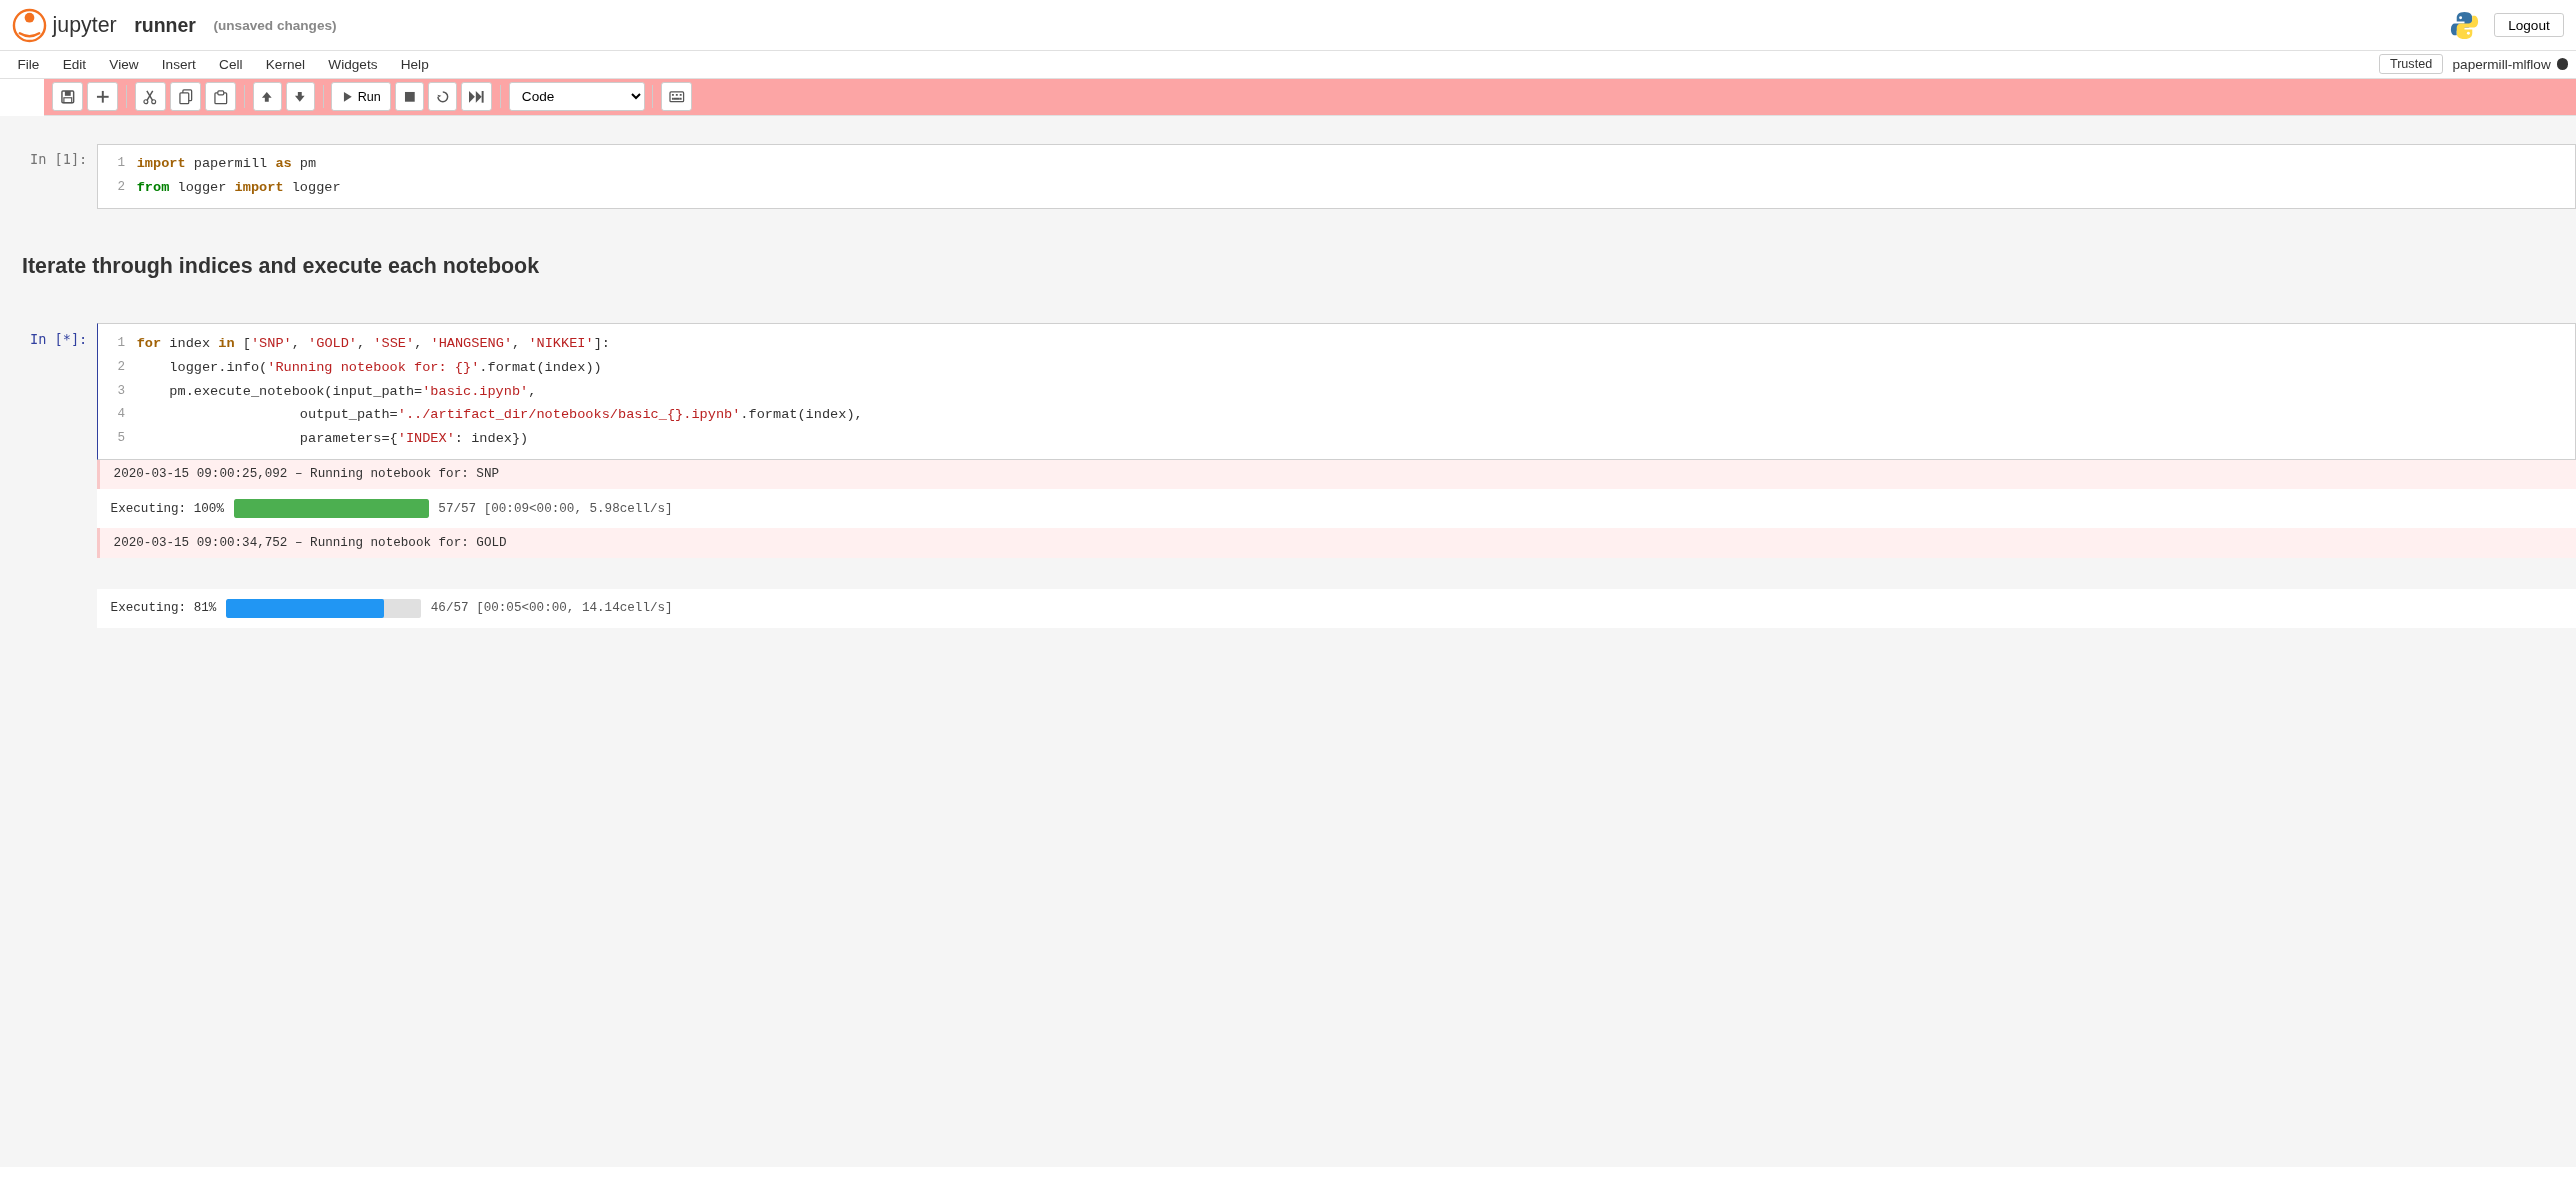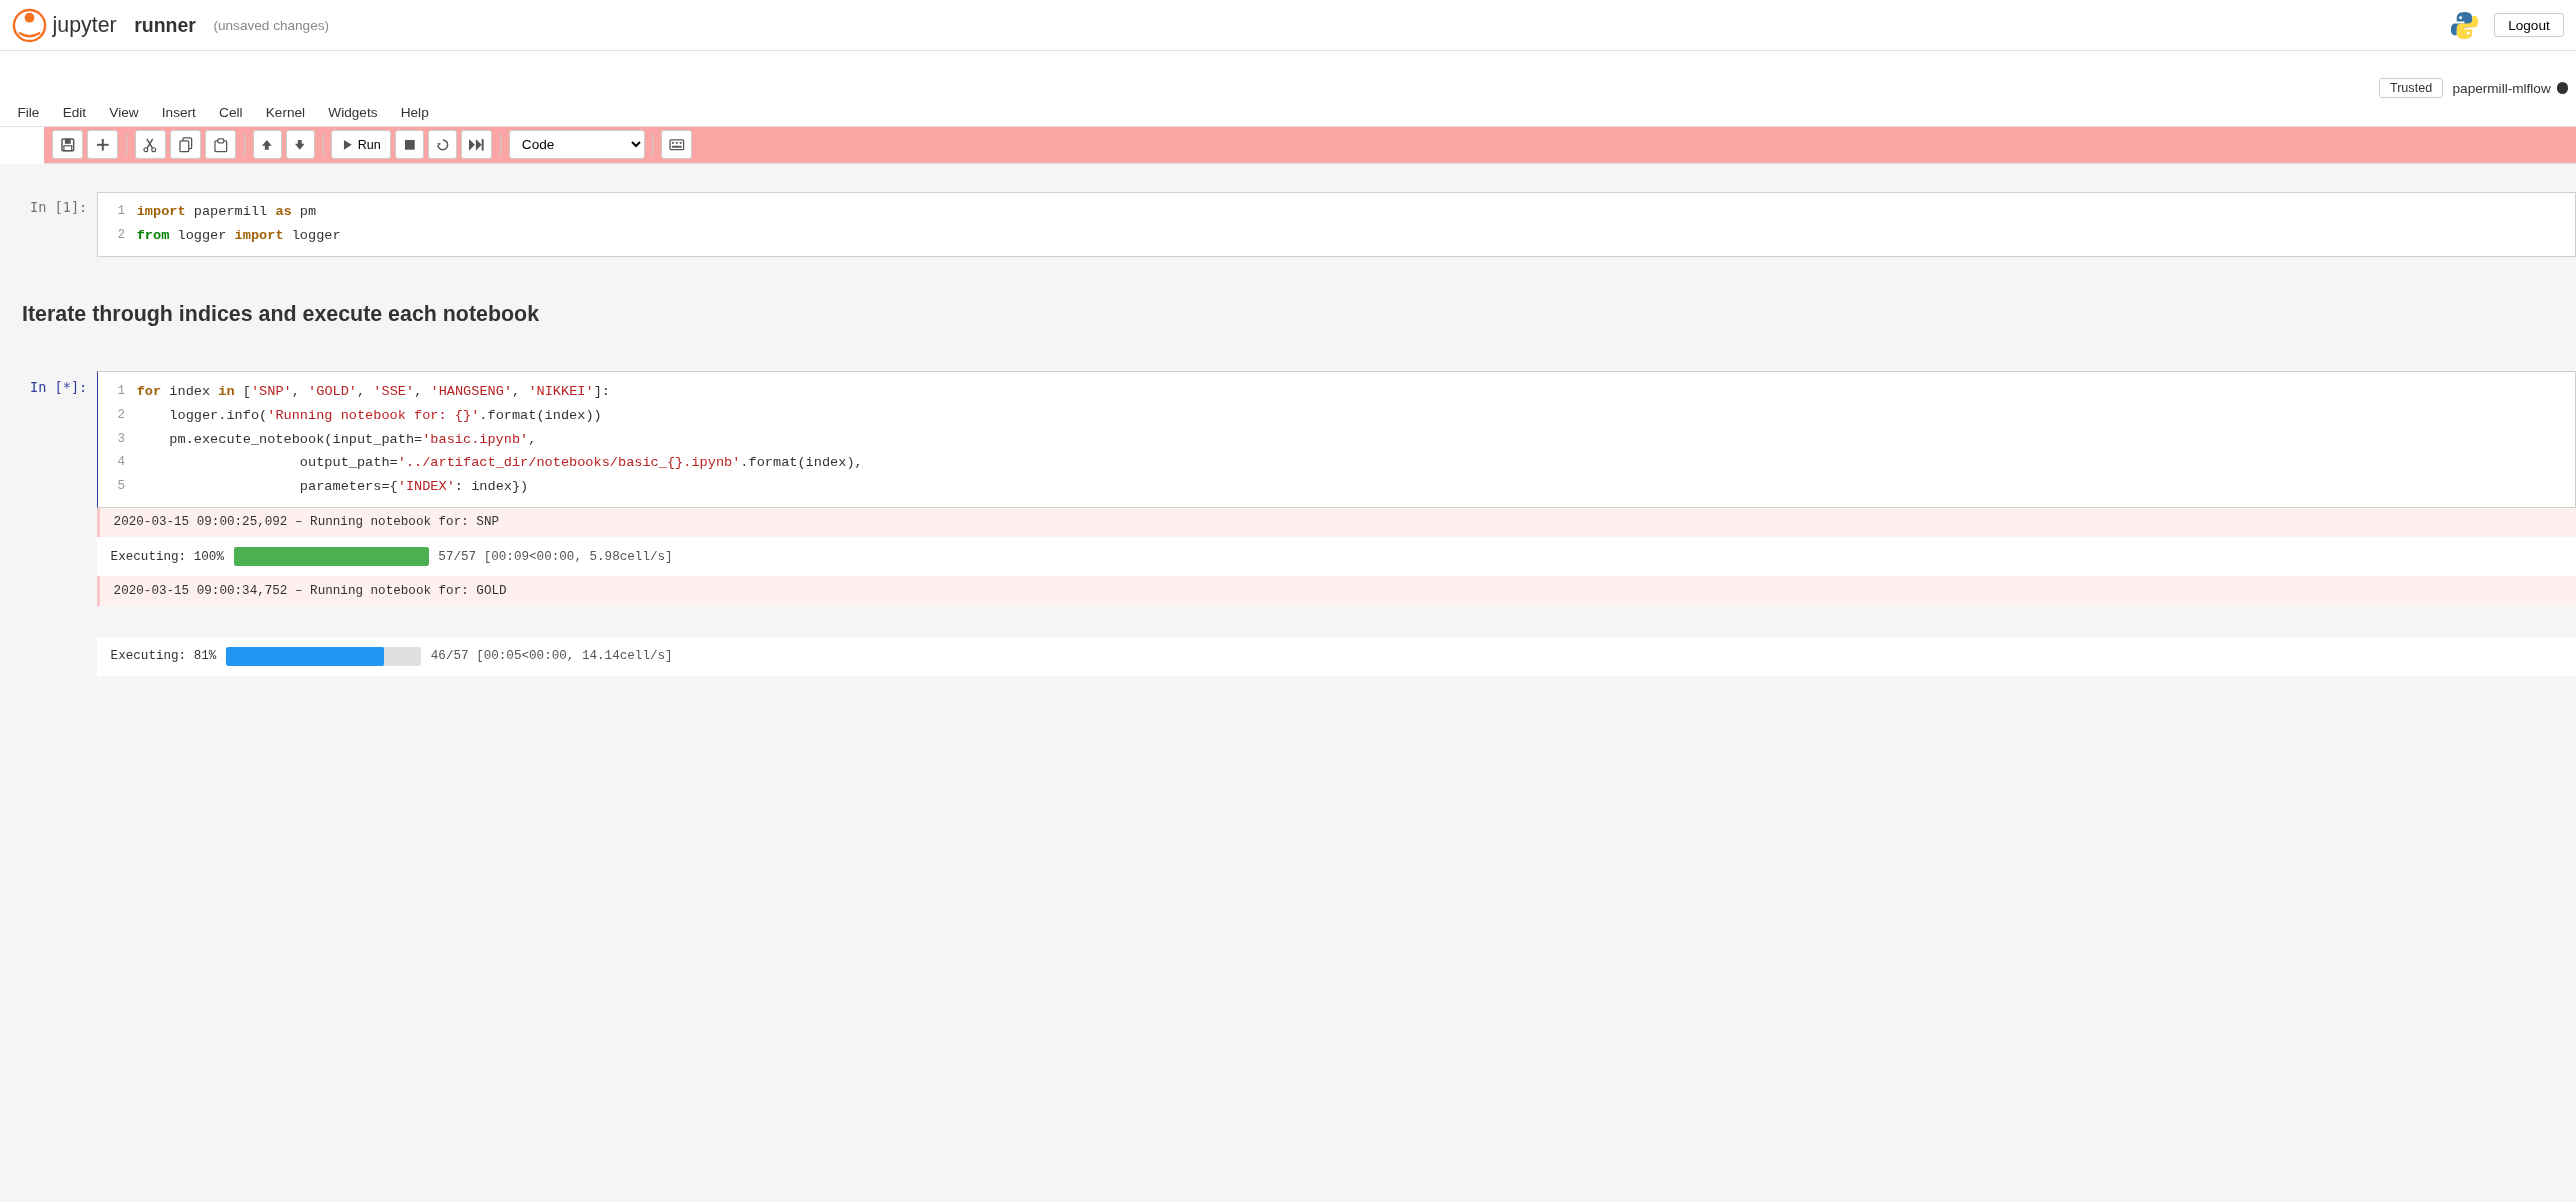--- a/index.html
+++ b/index.html
@@ -5,28 +5,28 @@
     * { box-sizing: border-box; margin: 0; padding: 0; }
     body { font-family: -apple-system, BlinkMacSystemFont, 'Segoe UI', Helvetica, Arial, sans-serif; font-size: 13.6px; background: #fff; color: #333; }
 
     
     #header { display: flex; align-items: center; justify-content: space-between; padding: 3.9px 11.7px; border-bottom: 1px solid #e0e0e0; background: #fff; height: 51px; }
     #header-left { display: flex; align-items: center; gap: 9.7px; }
     .jupyter-logo { display: flex; align-items: center; gap: 5.8px; }
     .jupyter-logo-icon { width: 35px; height: 35px; }
     .jupyter-text { font-size: 21.4px; font-weight: 300; color: #333; }
     .notebook-name { font-size: 19.5px; font-weight: 600; color: #333; margin-left: 7.8px; }
-    .unsaved-changes { font-size: 13.6px; color: #888; margin-left: 7.8px; }
+    .unsaved-changes { font-size: 13.6px; color: #888; margin-left: 7.8px; font-weight: bold; }
     #header-right { display: flex; align-items: center; gap: 11.7px; }
     .python-icon { width: 35px; height: 35px; }
     .logout-btn { border: 1px solid #ccc; background: #fff; padding: 3.9px 13.6px; font-size: 13.6px; border-radius: 2.9px; cursor: pointer; }
 
     
     #menubar { display: flex; align-items: center; padding: 1.9px 7.8px; border-bottom: 1px solid #e0e0e0; background: #fff; gap: 3.9px; }
-    .menu-item { padding: 3.9px 9.7px; font-size: 13.6px; cursor: pointer; border-radius: 2.9px; margin-top: 48px; }
+    .menu-item { padding: 3.9px 9.7px; font-size: 13.6px; cursor: pointer; border-radius: 2.9px; }
     #menubar-right { margin-left: auto; display: flex; align-items: center; gap: 9.7px; padding-left: 11px; }
     .trusted-badge { border: 1px solid #ccc; padding: 1.9px 9.7px; font-size: 12.6px; border-radius: 2.9px; }
     .kernel-name { font-size: 13.6px; color: #333; display: flex; align-items: center; gap: 5.8px; }
     .kernel-dot { width: 11.7px; height: 11.7px; background: #333; border-radius: 50%; display: inline-block; }
 
     
     #toolbar { display: flex; align-items: center; padding: 3.9px 7.8px; border-bottom: 1px solid #e0e0e0; background: #fca5a5; gap: 3.9px; margin-left: 44px; }
     .toolbar-btn { border: 1px solid #ccc; background: #fff; padding: 2.9px 6.8px; border-radius: 2.9px; cursor: pointer; font-size: 13.6px; display: flex; align-items: center; justify-content: center; min-width: 29px; height: 29px; }
     .toolbar-sep { width: 1px; height: 23px; background: #ccc; margin: 0 3.9px; }
     .cell-type-select { border: 1px solid #ccc; background: #fff; padding: 2.9px 7.8px; border-radius: 2.9px; font-size: 13.6px; height: 29px; cursor: pointer; }

